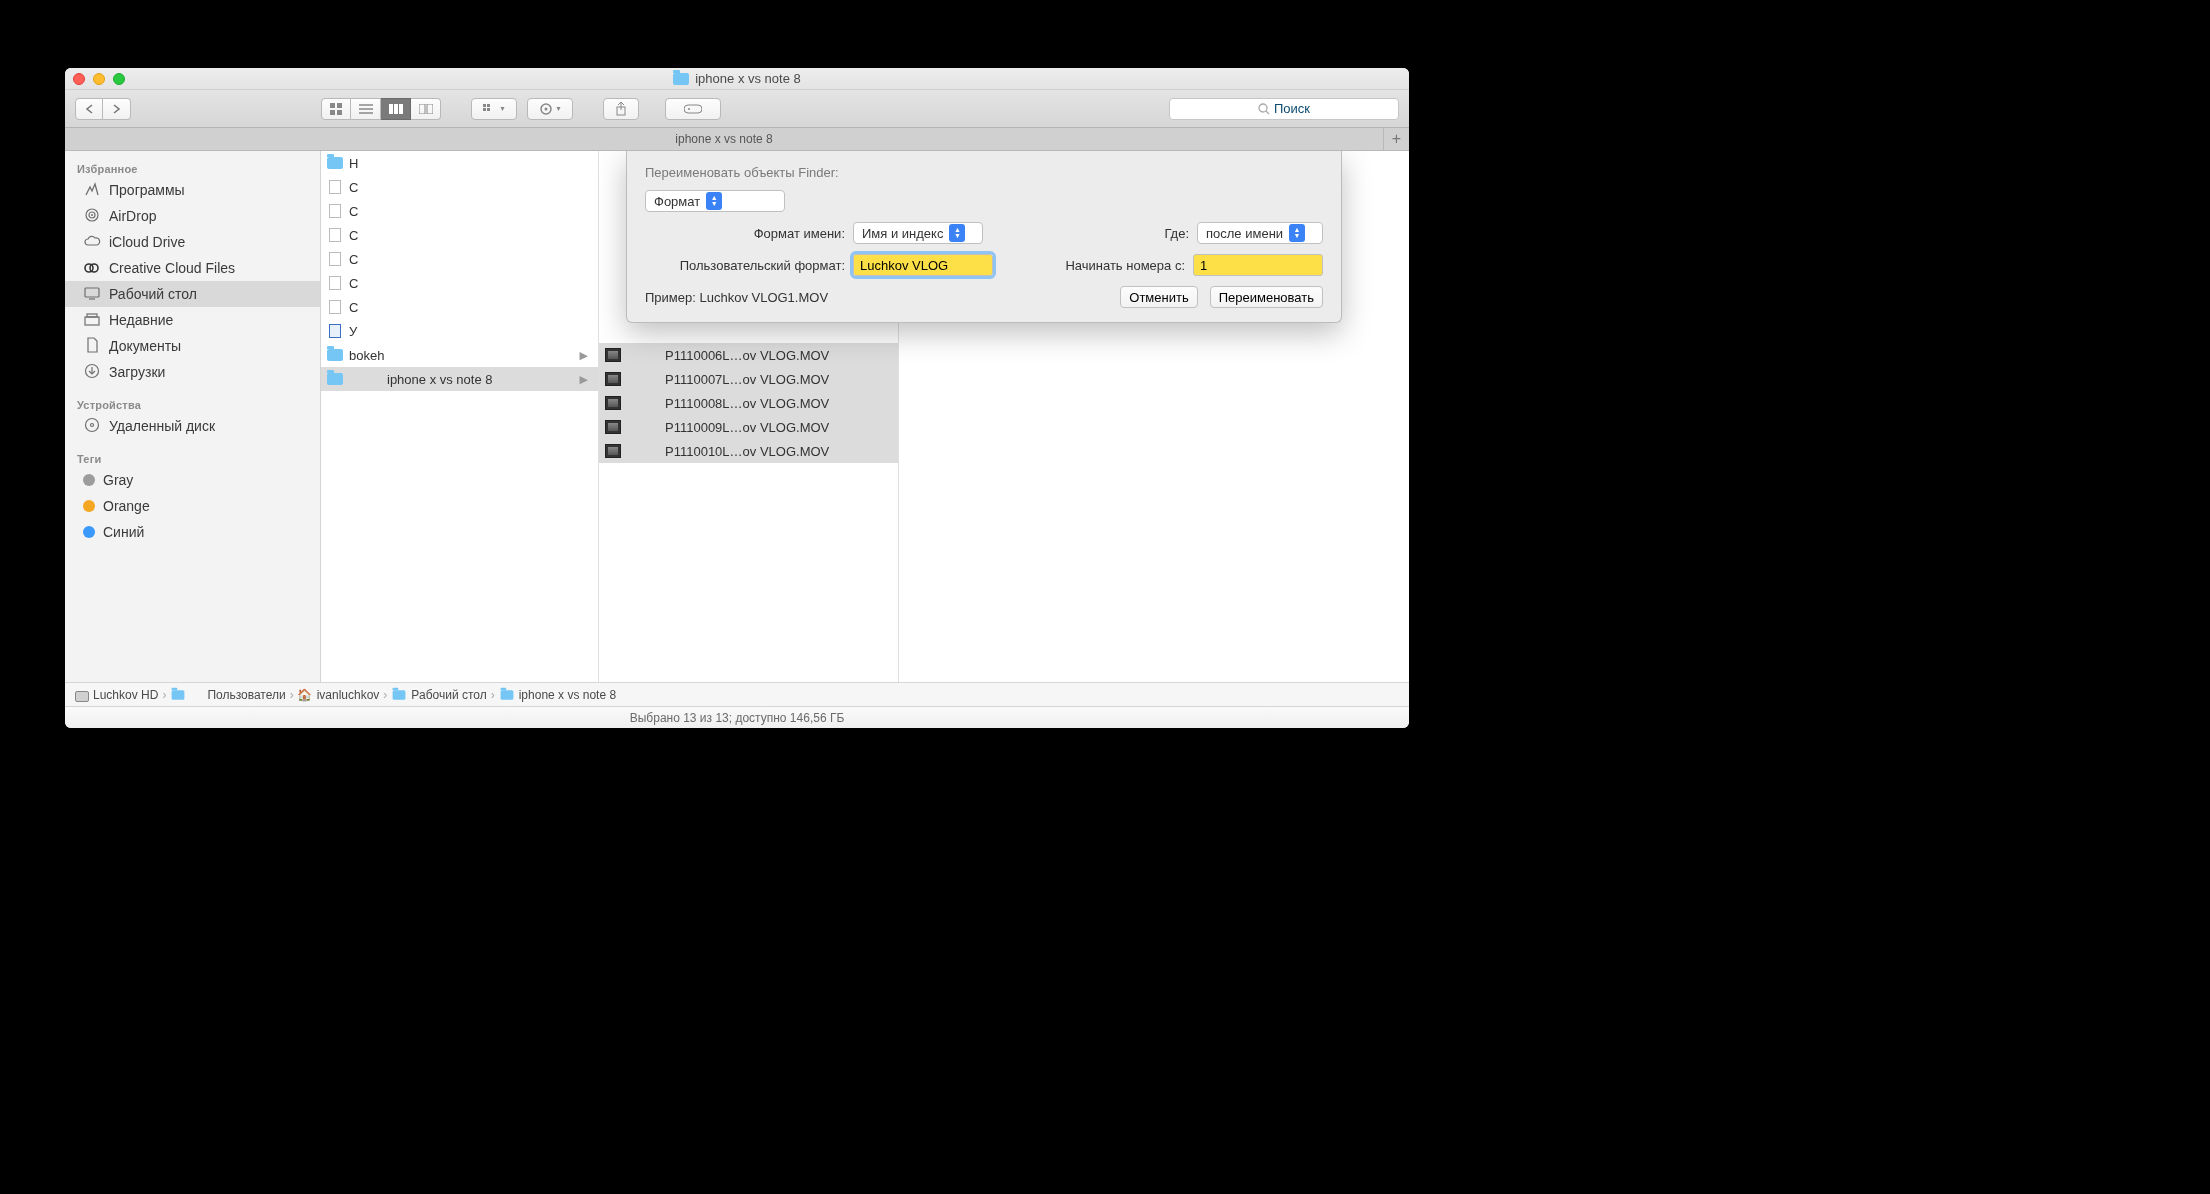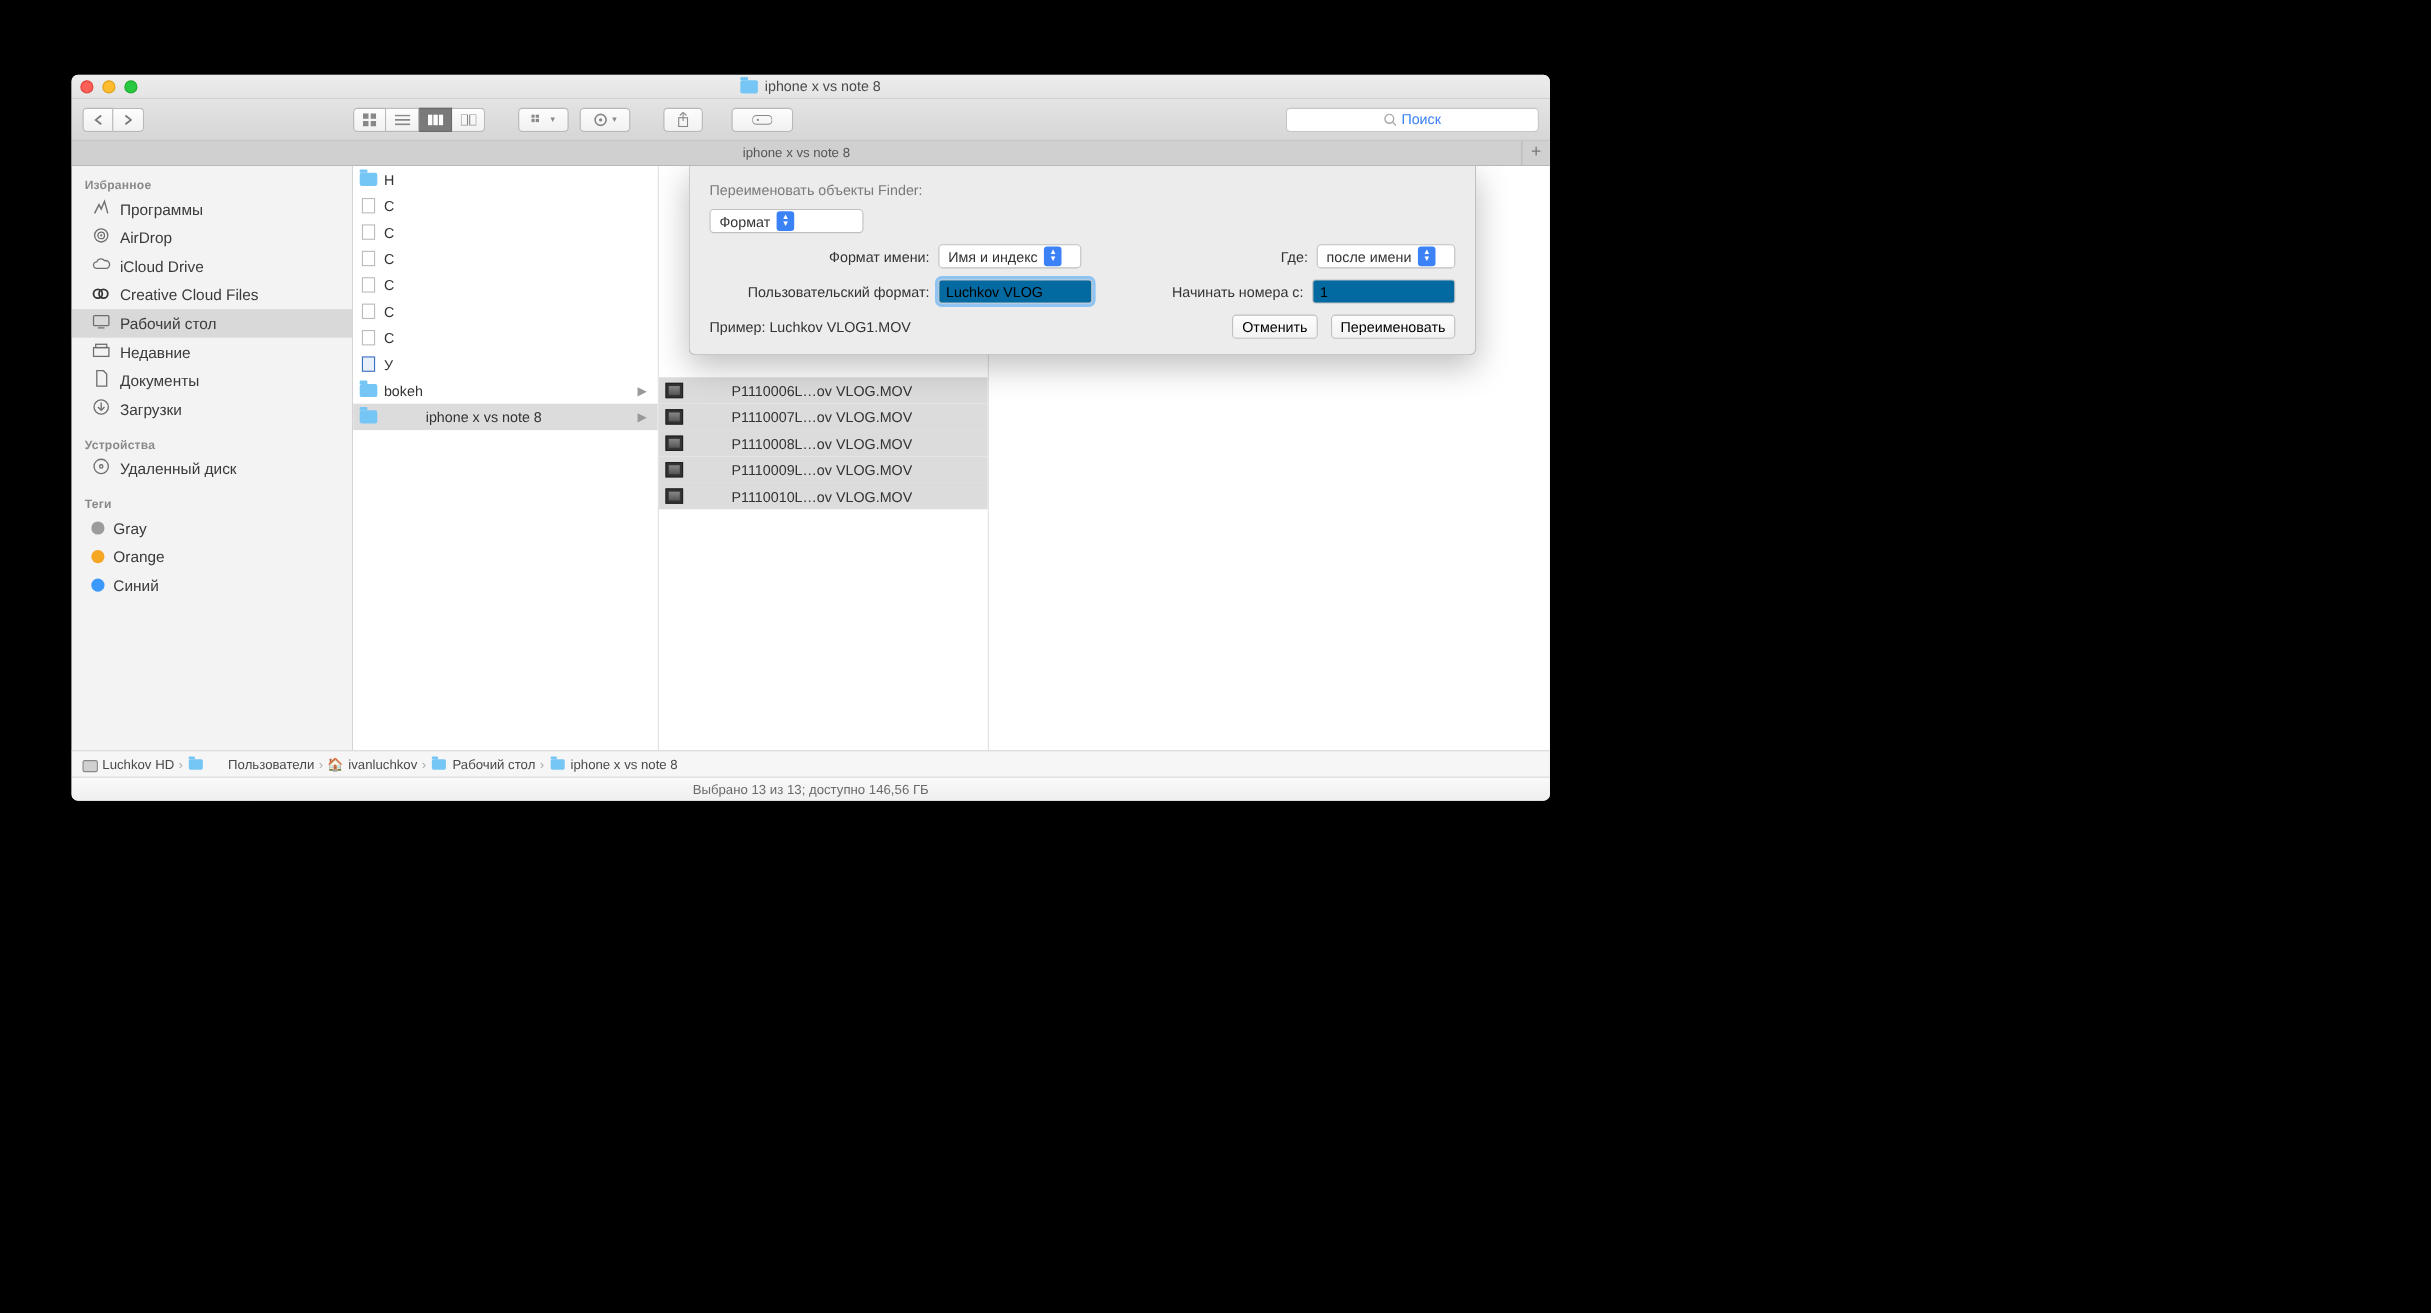--- a/index.html
+++ b/index.html
@@ -72,21 +72,21 @@
   .btn-group .tbtn:first-child { border-radius: 4px 0 0 4px; }
   .btn-group .tbtn:last-child { border-radius: 0 4px 4px 0; }
   .btn-group .tbtn:not(:first-child) { border-left: none; }
   .tbtn.single { border-radius: 4px; }
   .tbtn.active { background: #7a7a7a; color: #fff; border-color: #6a6a6a; }
   .spacer { flex: 1; }
   .search {
     width: 230px; height: 22px; border-radius: 4px;
     background: #fff; border: 1px solid #c6c6c6;
     display: flex; align-items: center; justify-content: center;
-    gap: 4px; color: #3b82f6; font-size: 13px;
+    gap: 4px; color: #0c4a6e; font-size: 13px;
   }
   
   .tabbar {
     height: 23px; background: #d0d0d0;
     border-bottom: 1px solid #b8b8b8;
     display: flex; align-items: center;
   }
   .tab {
     flex: 1; text-align: center; font-size: 12px; color: #555;
     height: 100%; display: flex; align-items: center; justify-content: center;
@@ -153,21 +153,21 @@
     padding: 0 4px 0 8px; font-size: 13px;
   }
   .select .arrows {
     width: 16px; height: 18px; background: #3b82f6;
     border-radius: 3px; margin-left: 6px;
     display: flex; flex-direction: column; align-items: center; justify-content: center;
     color: #fff; font-size: 7px; line-height: 6px;
   }
   .dlg-label { text-align: right; color: #333; }
   .text-input {
-    height: 22px; border: 1px solid #c0c0c0; background: #0369a1;
+    height: 22px; border: 1px solid #c0c0c0; background: #fde047;
     font-size: 13px; padding: 0 6px; border-radius: 3px;
     font-family: inherit;
   }
   .text-input.focused { outline: 3px solid #8ec3f2; outline-offset: 0; }
   .dlg-buttons { display: flex; gap: 12px; justify-content: flex-end; align-items: center; }
   .mac-btn {
     height: 22px; padding: 0 8px; background: linear-gradient(#fdfdfd,#f2f2f2);
     border: 1px solid #c0c0c0; border-radius: 4px; font-size: 13px;
   }
   .dlg-example { font-size: 13px; color: #333; flex: 1; }

